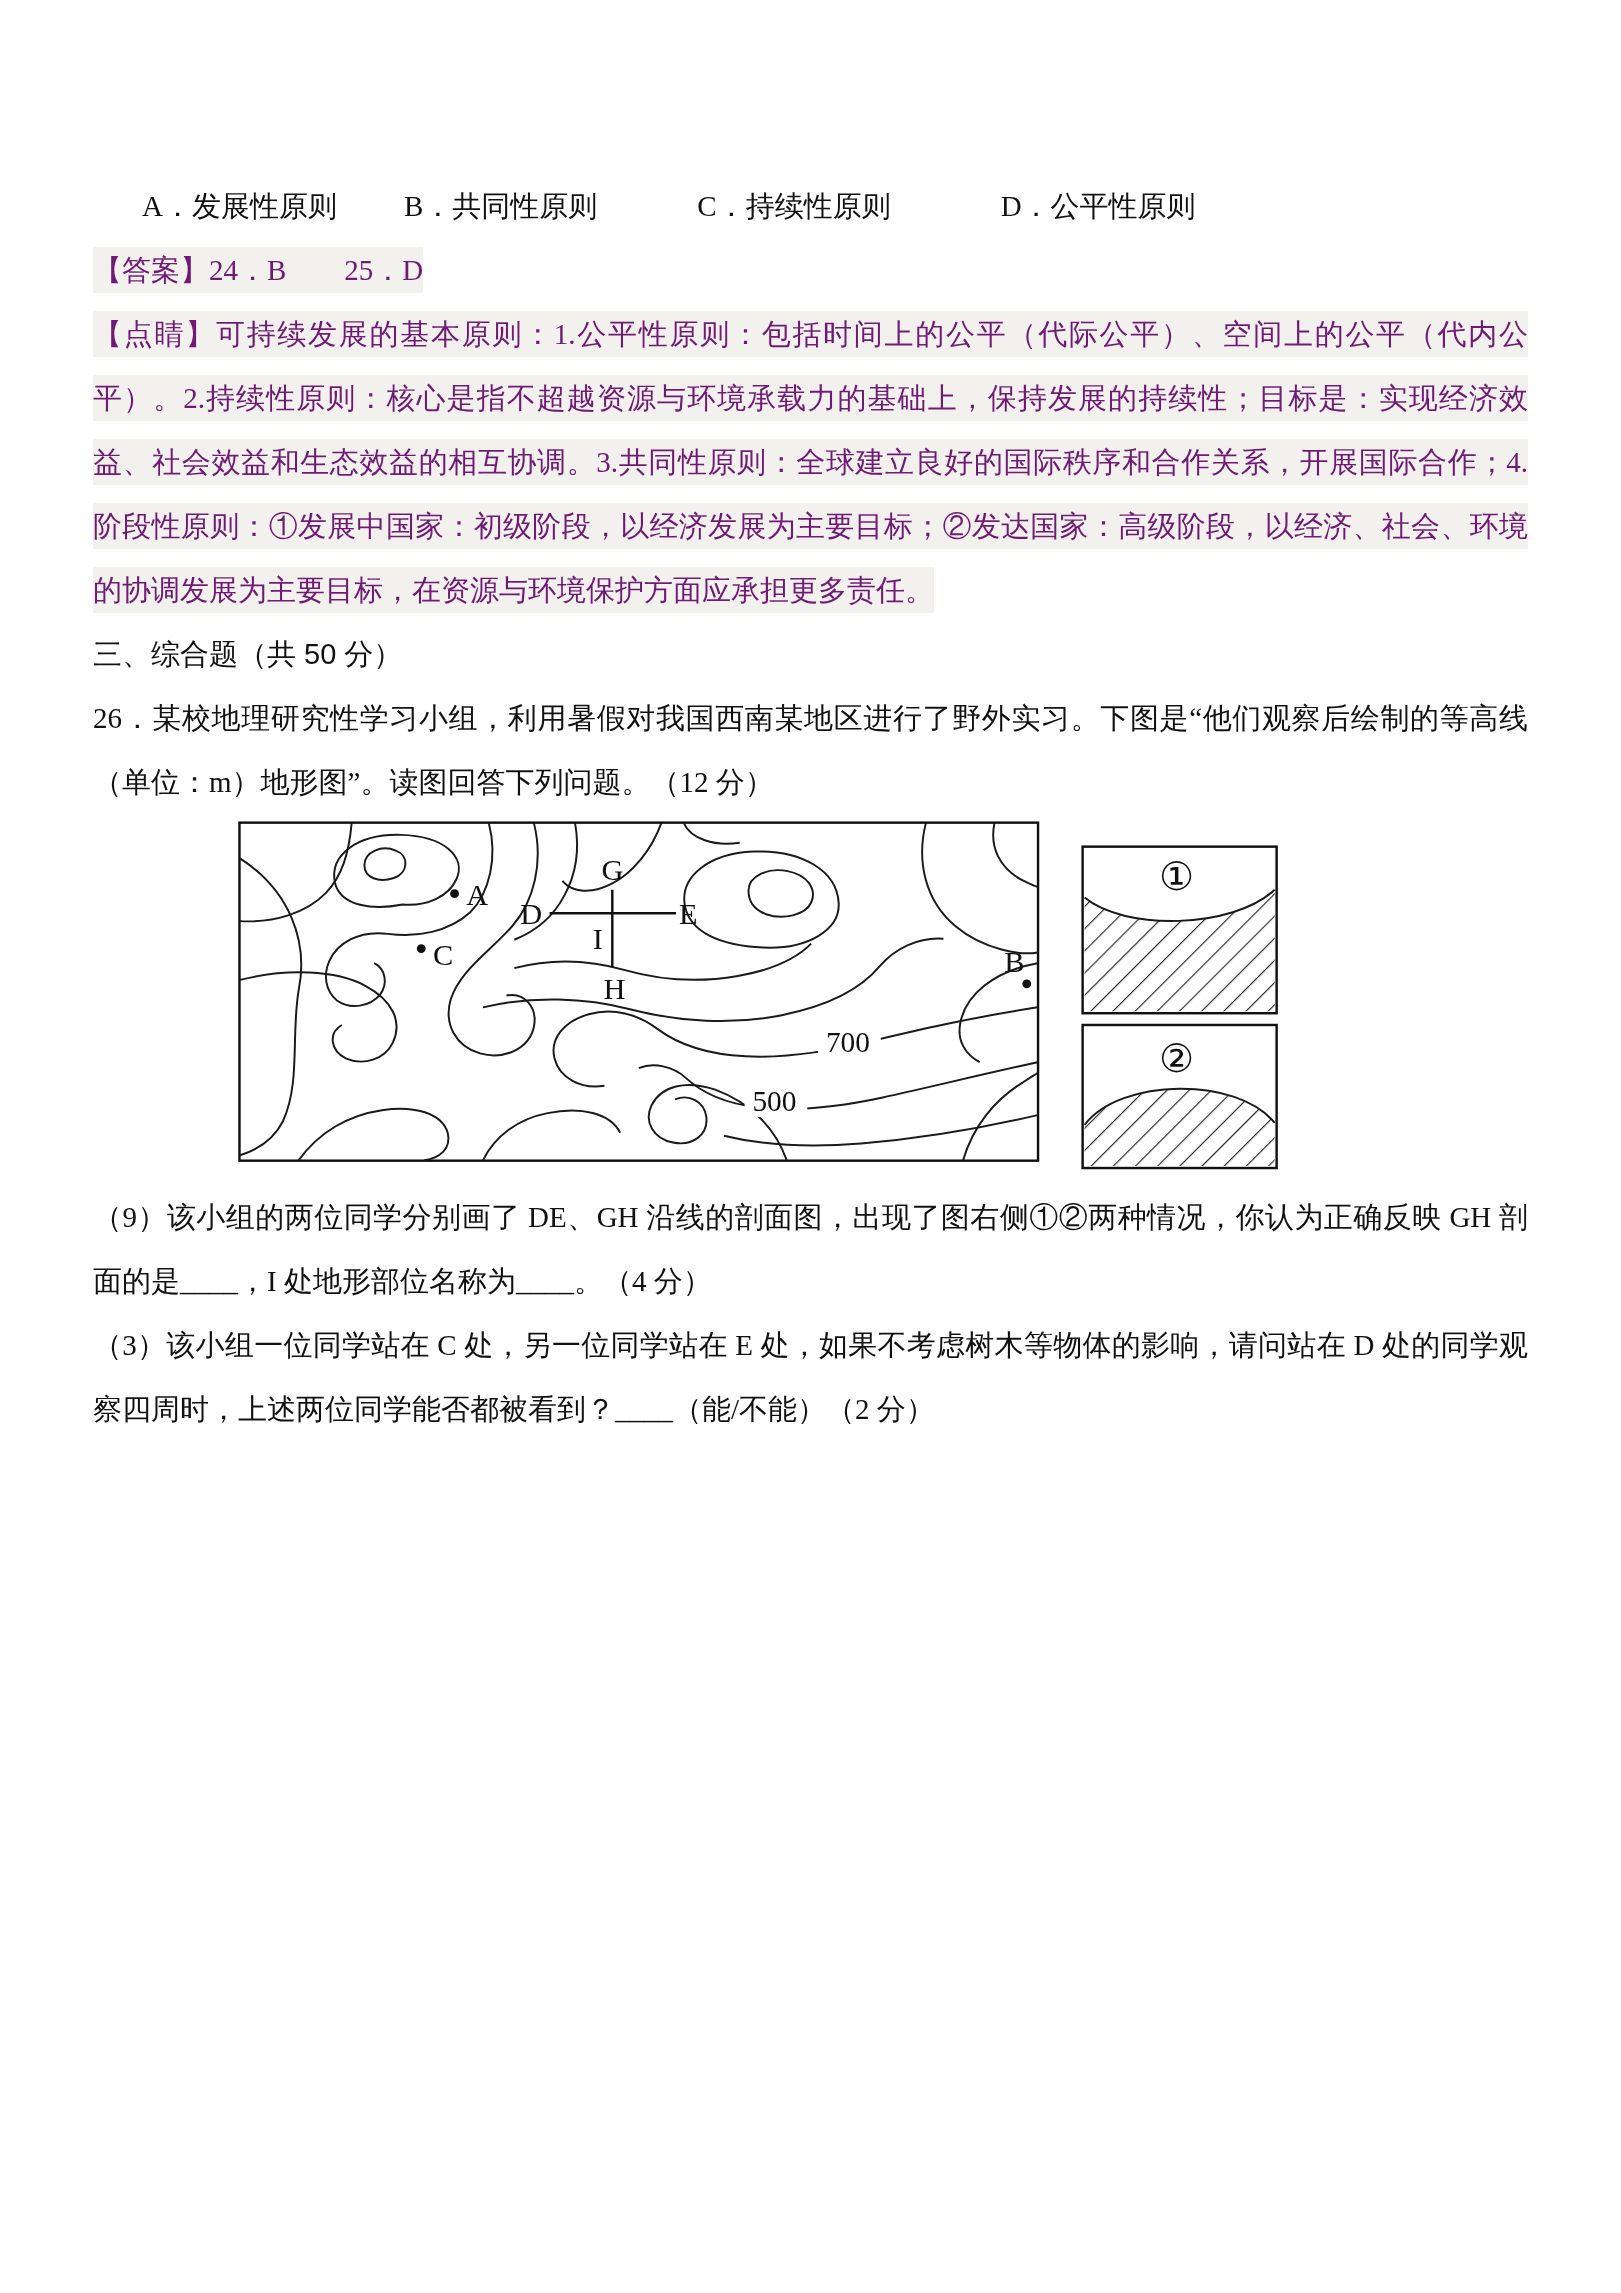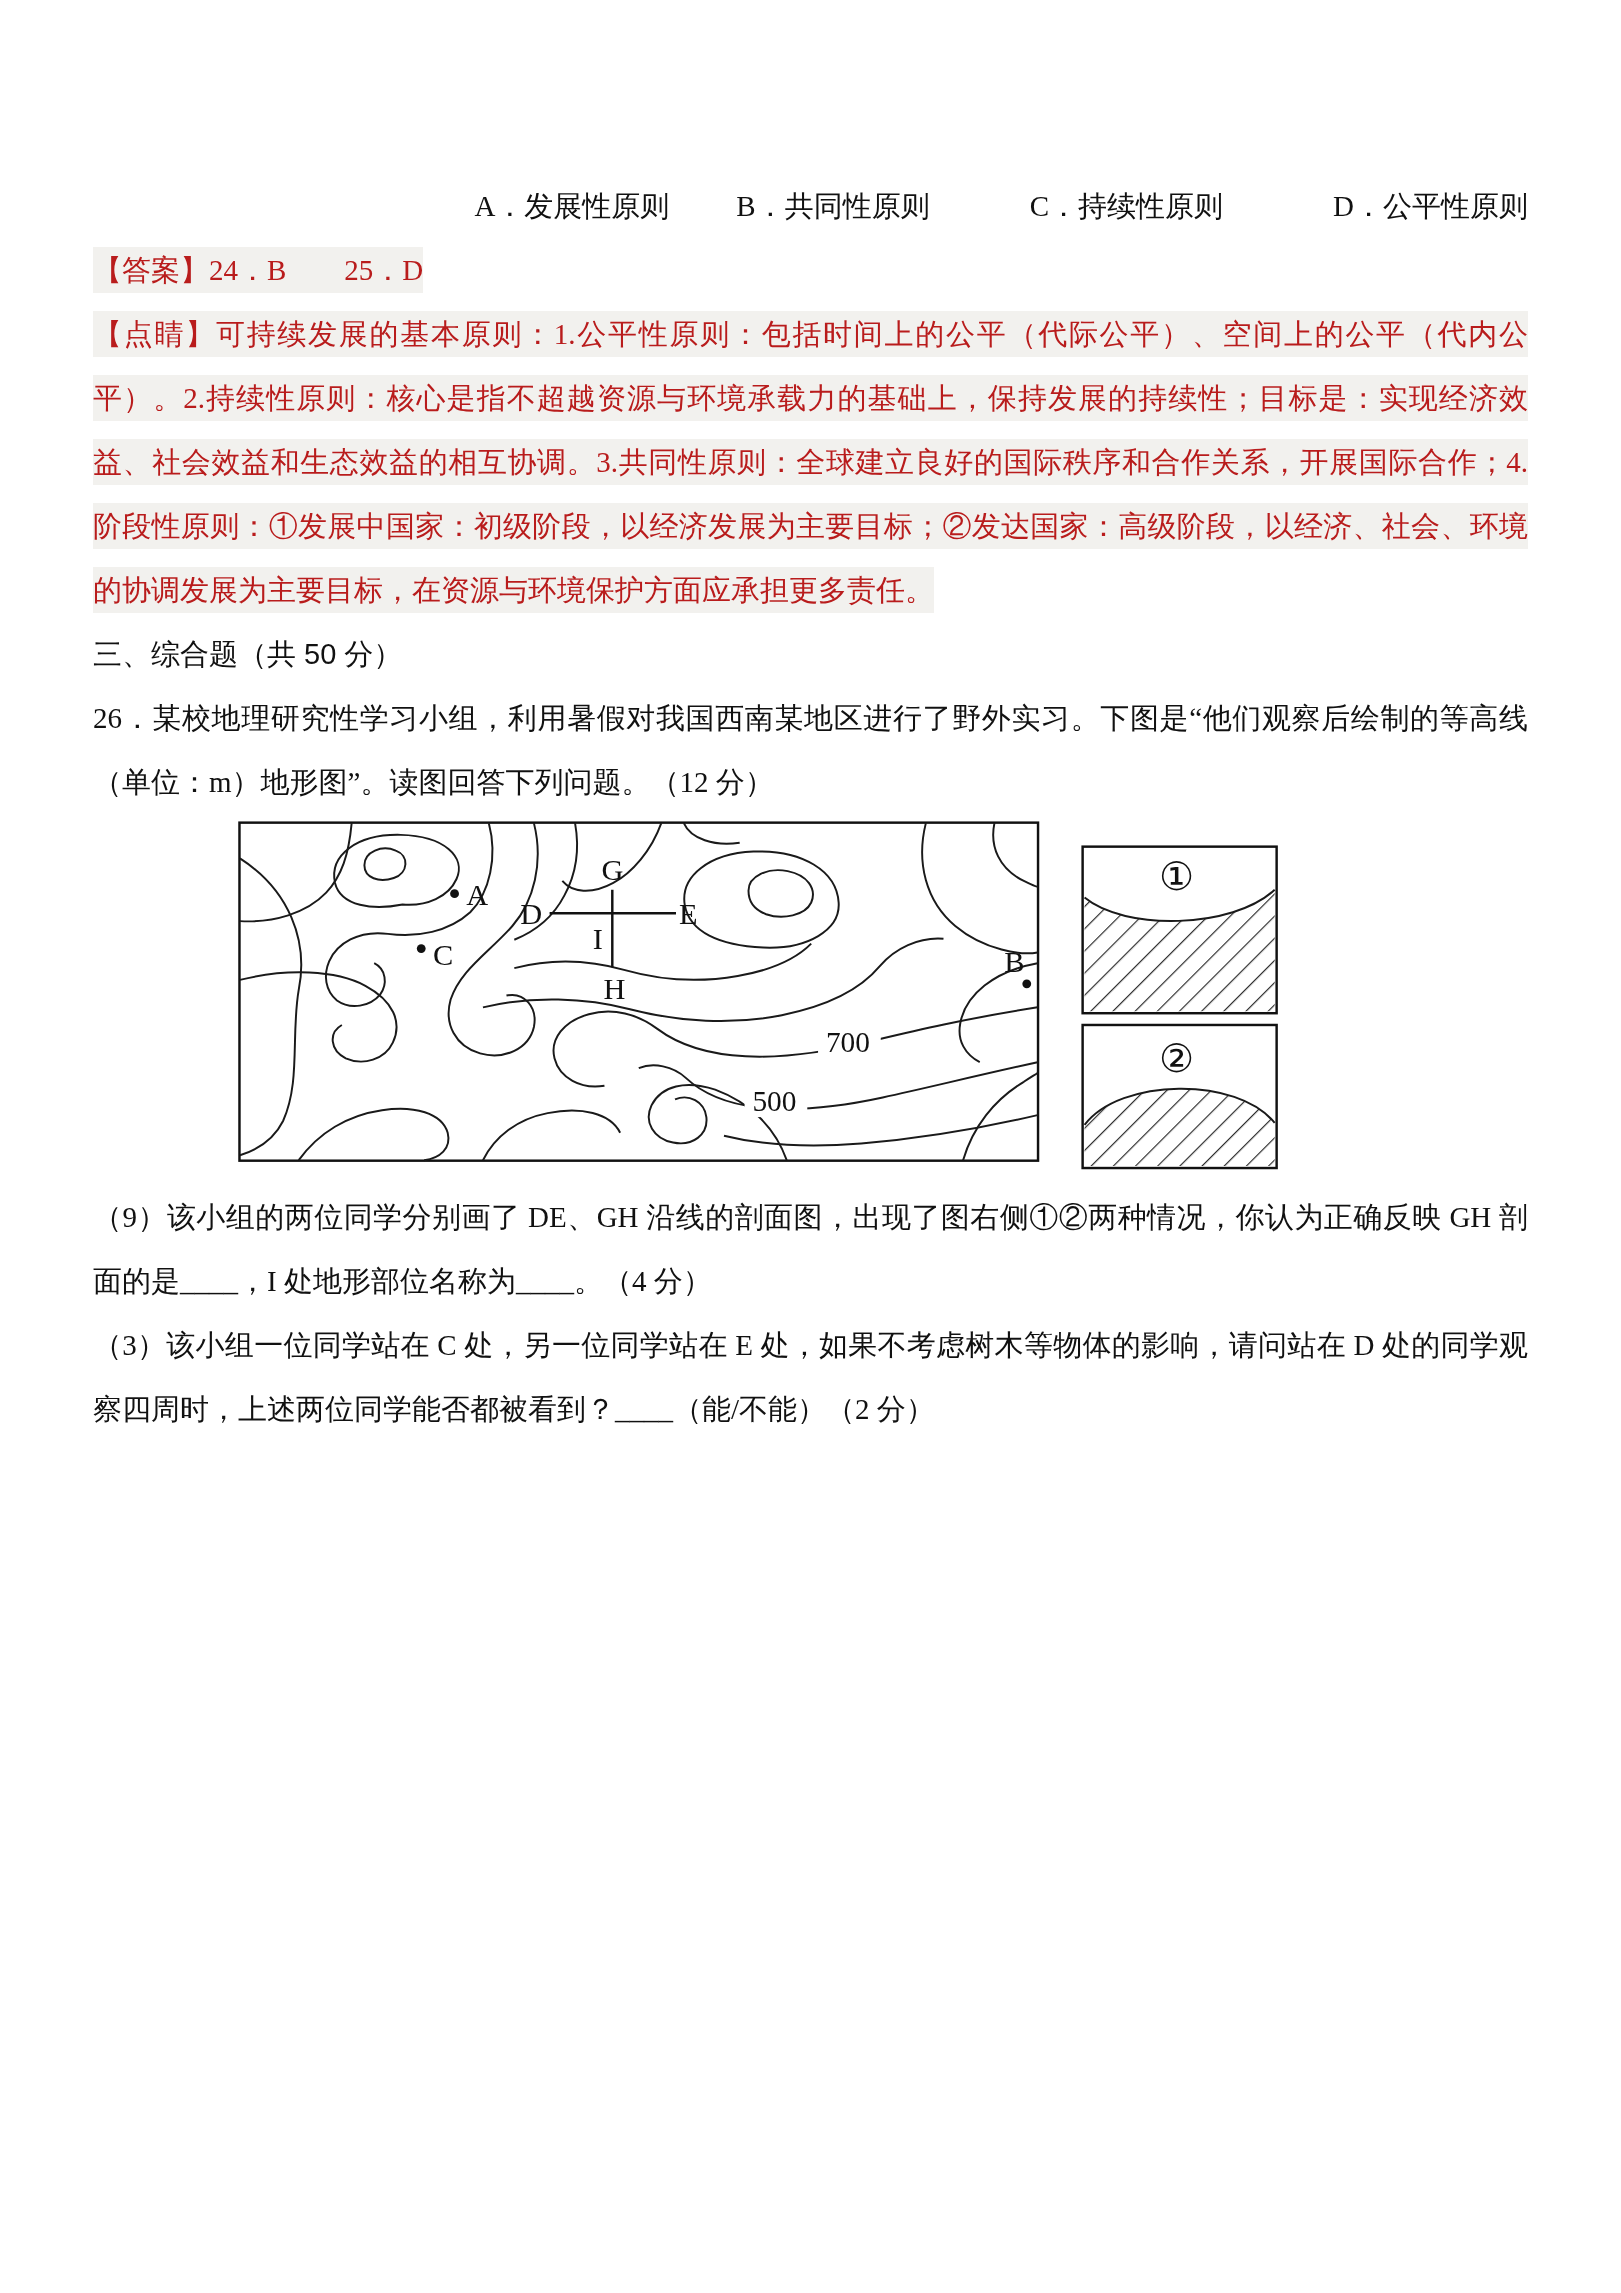--- a/index.html
+++ b/index.html
@@ -9,25 +9,25 @@
     color:#111111;
     position:relative;
     overflow:hidden;
   }
   .content{
     padding:174px 93px 0 93px;
     font-size:29px;
     line-height:64px;
   }
   p{margin:0;text-align:justify;}
-  .options{padding-left:49px;white-space:nowrap;text-align:right;}
+  .options{padding-left:49px;white-space:nowrap;text-align:left;}
   .options span + span{margin-left:67px;}
   .options span:nth-of-type(3){margin-left:100px;}
   .options span:nth-of-type(4){margin-left:110px;}
-  .red{color:#b91c1c;}
+  .red{color:#701a75;}
   .hl{
     background:#f2f1ee;
     padding:6.9px 0;
     -webkit-box-decoration-break:clone;
     box-decoration-break:clone;
   }
   .section-heading{
     font-family:"Liberation Sans","DejaVu Sans",sans-serif;
     font-weight:400;
   }

